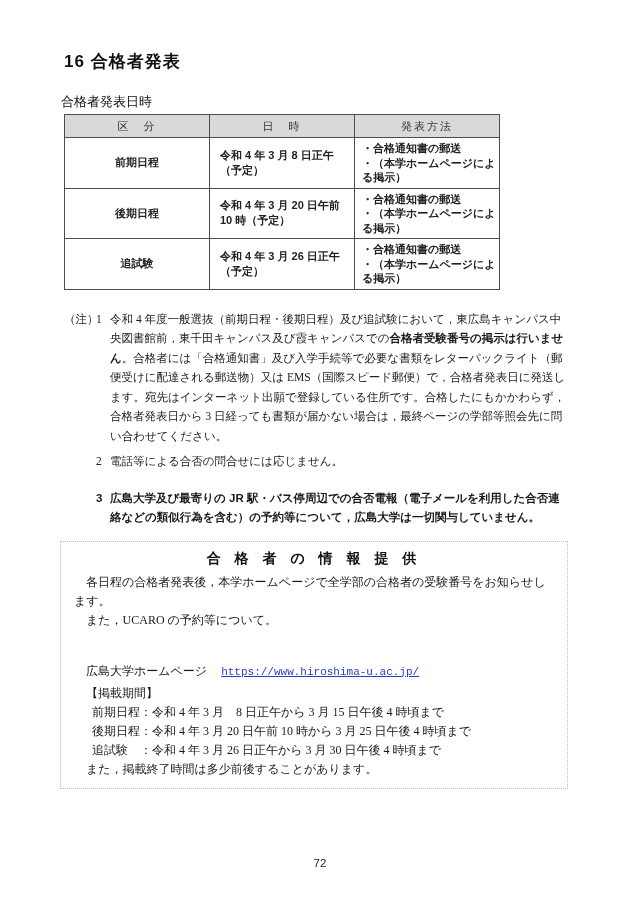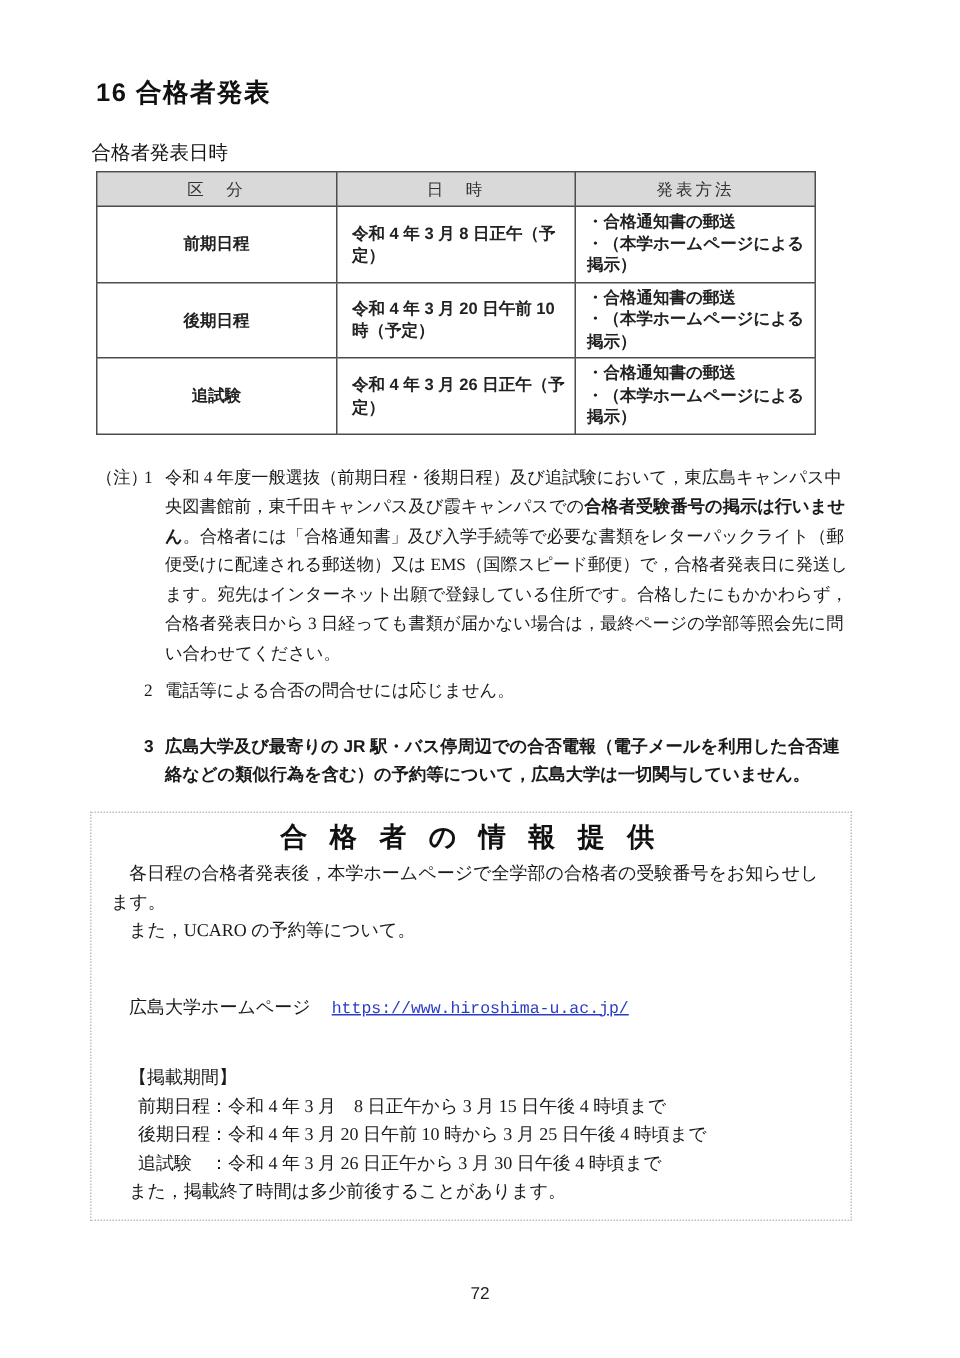--- a/index.html
+++ b/index.html
@@ -11,21 +11,21 @@
 
   .sec-title{
     font-family:"Liberation Sans", sans-serif;font-size:17px;font-weight:bold;
     letter-spacing:1px;margin:0 0 20px 0;color:#111;
   }
   .sub-title{
     font-family:"Liberation Sans", sans-serif;font-size:13px;font-weight:normal;
     margin:0 0 3px -3px;color:#111;
   }
 
-  table.ann{border-collapse:collapse;width:480px;font-family:"Liberation Sans", sans-serif;table-layout:fixed;}
+  table.ann{border-collapse:collapse;width:436px;font-family:"Liberation Sans", sans-serif;table-layout:fixed;}
   table.ann th, table.ann td{border:1px solid #4d4d4d;}
   table.ann th{
     background:#d9d9d9;font-weight:normal;font-size:11px;color:#333;
     height:20px;letter-spacing:2px;padding:1px 0;
   }
   table.ann td{font-weight:bold;font-size:11px;height:33px;color:#222;}
   td.cat{text-align:center;width:110px;}
   td.dt{width:222px;padding-left:10px;}
   td.mt{width:160px;font-size:10.5px;padding:3px 2px 3px 7px;line-height:14.5px;font-weight:bold;}
 
@@ -37,31 +37,31 @@
   .note-b{font-family:"Liberation Sans", sans-serif;font-weight:bold;}
   .note2{margin-top:6px;margin-left:32px;}
   .note3{margin-top:17px;margin-left:32px;font-family:"Liberation Sans", sans-serif;font-weight:bold;line-height:19px;}
 
   .info-box{
     margin:14px 0 0 -4px;width:508px;box-sizing:border-box;
     border:1px dotted #bfbfbf;padding:7px 13px 9px 13px;
     font-size:12px;line-height:19px;color:#1a1a1a;
   }
   .box-title{
-    font-family:"Liberation Sans", sans-serif;font-weight:bold;font-size:18px;
+    font-family:"Liberation Sans", sans-serif;font-weight:bold;font-size:14px;
     text-align:center;letter-spacing:5px;margin:0 0 5px 0;color:#111;
   }
   .info-box p{margin:0;text-indent:1em;}
   .url-link{
     color:#2a3bc8;text-decoration:underline;
     font-family:"Liberation Mono", monospace;font-size:11px;
   }
   .homepage-line{text-indent:1em;margin-top:32px;}
   .homepage-line .hp-label{margin-right:14px;}
-  .period-header{margin-top:26px;text-indent:1em;}
+  .period-header{margin-top:2px;text-indent:1em;}
   .period-line{text-indent:1.5em;}
   .box-note{text-indent:2em;margin:0;}
   .box-note2{text-indent:2em;margin:0;}
 
   .page-number{
     position:absolute;top:857px;left:0;width:100%;text-align:center;
     font-family:"Liberation Sans", sans-serif;font-size:11.5px;color:#222;
   }
 </style>
 </head>

